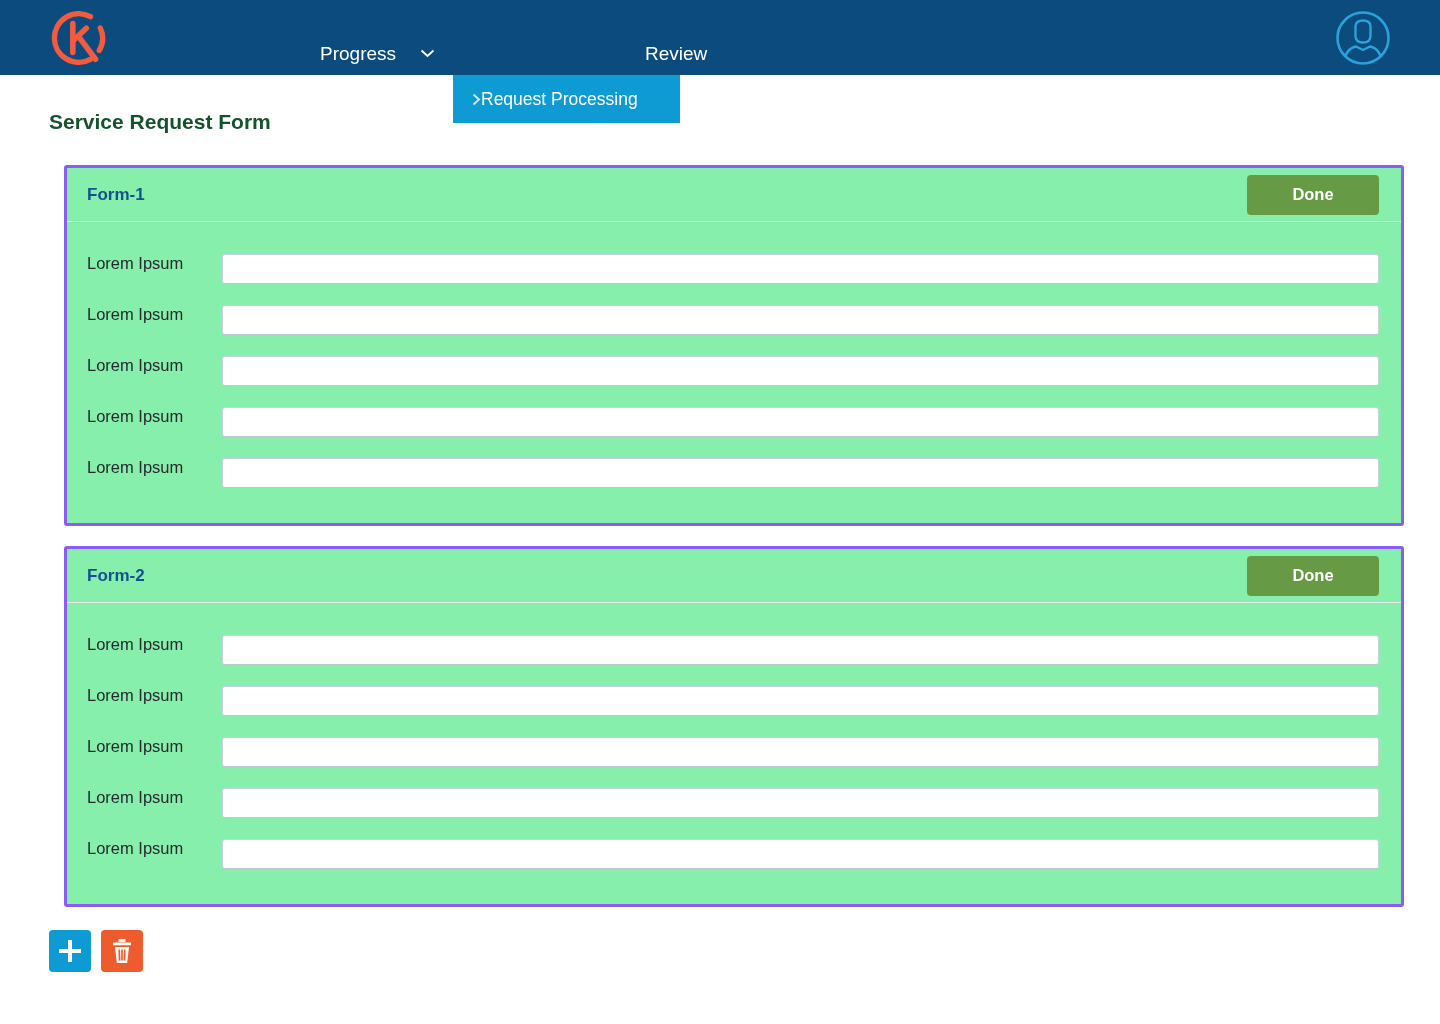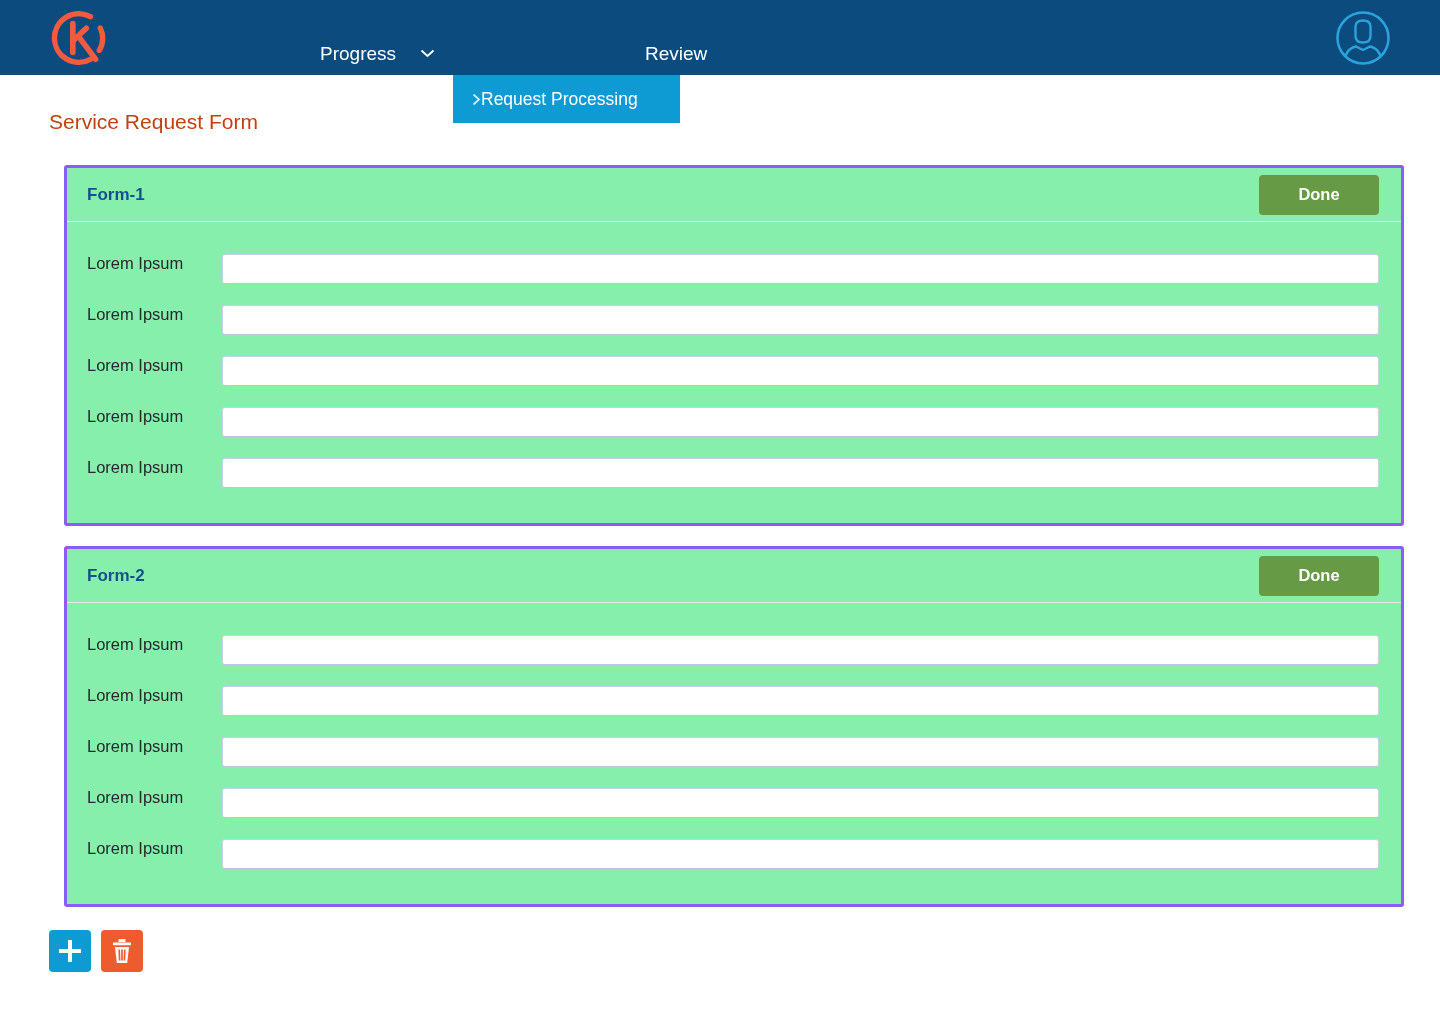--- a/index.html
+++ b/index.html
@@ -44,22 +44,22 @@
     background: #0e9bd3;
     display: flex; align-items: center;
     padding-left: 19px; 
     color: #ffffff; font-size: 17.5px;
     cursor: pointer; z-index: 5;
   }
 
   
   .page-title {
     position: absolute; left: 49px; top: 110px;
-    font-size: 21px; font-weight: normal;
-    color: #c2410c;
+    font-size: 21px; font-weight: bold;
+    color: #14532d;
   }
 
   .card {
     position: absolute; left: 64px;
     width: 1340px; height: 361px;
     border: 3px solid #8b5cf6;
     border-radius: 3px;
     background: #86efac;
   }
   .card-1 { top: 165px; }
@@ -70,21 +70,21 @@
     display: flex; align-items: center;
     padding: 0 22px 0 20px;
     border-bottom: 1px solid #e7e9ee;
   }
   .card-title {
     font-size: 17px; font-weight: bold;
     color: #14518f;
   }
   .done-btn {
     margin-left: auto;
-    width: 120px; height: 40px;
+    width: 132px; height: 40px;
     background: #679a44;
     border: none; border-radius: 4px;
     color: #ffffff; font-size: 16.5px; font-weight: bold;
     font-family: "Liberation Sans", sans-serif;
     cursor: pointer;
   }
 
   .card-body { padding: 32px 22px 0 20px; }
   .field-row {
     display: flex; align-items: flex-start;

